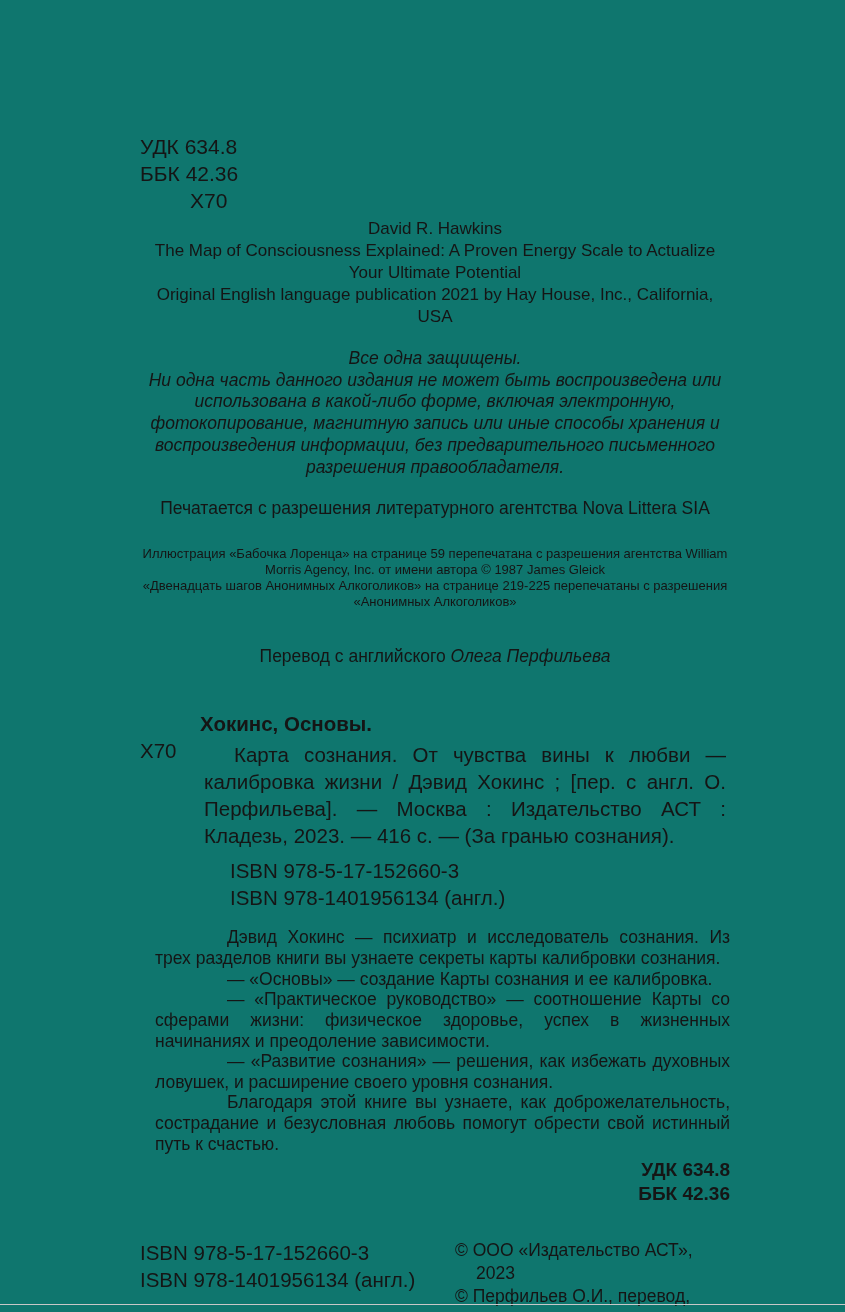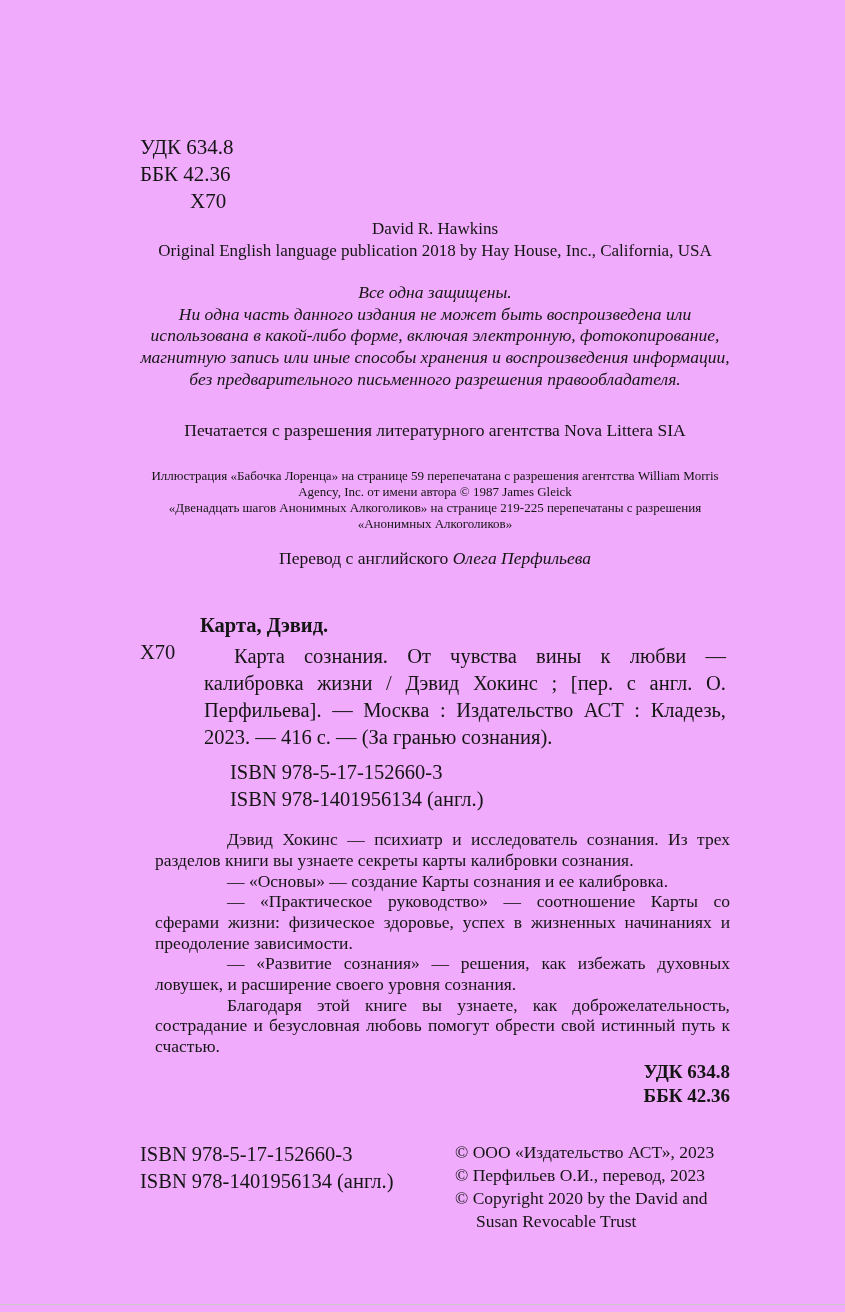--- a/index.html
+++ b/index.html
@@ -2,36 +2,36 @@
 <html><head>
 <meta charset="utf-8">
 <style>
   html, body { margin: 0; padding: 0; background: #ffffff; }
   .page {
     position: relative;
     width: 845px;
     height: 1312px;
     box-sizing: border-box;
     padding: 134px 115px 0 140px;
-    background: #f0abfc;
+    background: #0f766e;
     color: #151515;
-    font-family: Liberation Serif, serif;
+    font-family: Liberation Sans, sans-serif;
     overflow: hidden;
   }
   
   .head-block { font-size: 21px; line-height: 1.28; }
   .head-block .code-indent { padding-left: 50px; }
 
   
   .centered { text-align: center; }
   .original-block { font-size: 17px; line-height: 1.3; margin-top: 3px; }
   .rights-block { font-size: 17.5px; font-style: italic; line-height: 1.24; margin-top: 20px; }
-  .agency-block { font-size: 17.5px; line-height: 1.24; margin-top: 30px; }
+  .agency-block { font-size: 17.5px; line-height: 1.24; margin-top: 20px; }
   .illustration-block { font-size: 13px; line-height: 1.24; margin-top: 26px; }
-  .translation-block { font-size: 17.5px; line-height: 1.24; margin-top: 16px; }
+  .translation-block { font-size: 17.5px; line-height: 1.24; margin-top: 36px; }
   .translation-block i { font-style: italic; }
 
   
   .catalog-block { margin-top: 42px; margin-left: 60px; position: relative; font-size: 20.5px; line-height: 1.32; }
   .catalog-code { position: absolute; left: -60px; top: 27px; }
   .catalog-author { font-weight: bold; }
   .catalog-desc { text-align: justify; text-indent: 30px; margin: 4px; }
   .isbn-block { margin: 8px 0 6px 90px; font-size: 20.5px; line-height: 1.32; }
 
   
@@ -55,21 +55,22 @@
 <div class="page">
 
   <div class="head-block">
     <div>УДК 634.8</div>
     <div>ББК 42.36</div>
     <div class="code-indent">Х70</div>
   </div>
 
   <div class="original-block centered">
     <div>David R. Hawkins</div>
-    <div>Original English language publication 2018 by Hay House, Inc., California, USA</div>
+    <div>The Map of Consciousness Explained: A Proven Energy Scale to Actualize Your Ultimate Potential</div>
+    <div>Original English language publication 2021 by Hay House, Inc., California, USA</div>
   </div>
 
   <div class="rights-block centered">
     <div>Все одна защищены.</div>
     <div>Ни одна часть данного издания не может быть воспроизведена или использована в какой-либо форме, включая электронную, фотокопирование, магнитную запись или иные способы хранения и воспроизведения информации, без предварительного письменного разрешения правообладателя.</div>
   </div>
 
   <div class="agency-block centered">Печатается с разрешения литературного агентства Nova Littera SIA</div>
 
   <div class="illustration-block centered">
@@ -77,21 +78,21 @@
     <div>«Двенадцать шагов Анонимных Алкоголиков» на странице 219-225 перепечатаны с разрешения «Анонимных Алкоголиков»</div>
   </div>
 
   <div class="translation-block centered">
     <span>Перевод с английского</span>
     <i>Олега Перфильева</i>
   </div>
 
   <div class="catalog-block">
     <div class="catalog-code">Х70</div>
-    <div class="catalog-author">Карта, Дэвид.</div>
+    <div class="catalog-author">Хокинс, Основы.</div>
     <p class="catalog-desc">Карта сознания. От чувства вины к любви — калибровка жизни / Дэвид Хокинс ; [пер. с англ. О. Перфильева]. — Москва : Издательство АСТ : Кладезь, 2023. — 416 с. — (За гранью сознания).</p>
   </div>
 
   <div class="isbn-block">
     <div>ISBN 978-5-17-152660-3</div>
     <div>ISBN 978-1401956134 (англ.)</div>
   </div>
 
   <div class="annotation-block">
     <p>Дэвид Хокинс — психиатр и исследователь сознания. Из трех разделов книги вы узнаете секреты карты калибровки сознания.</p>

